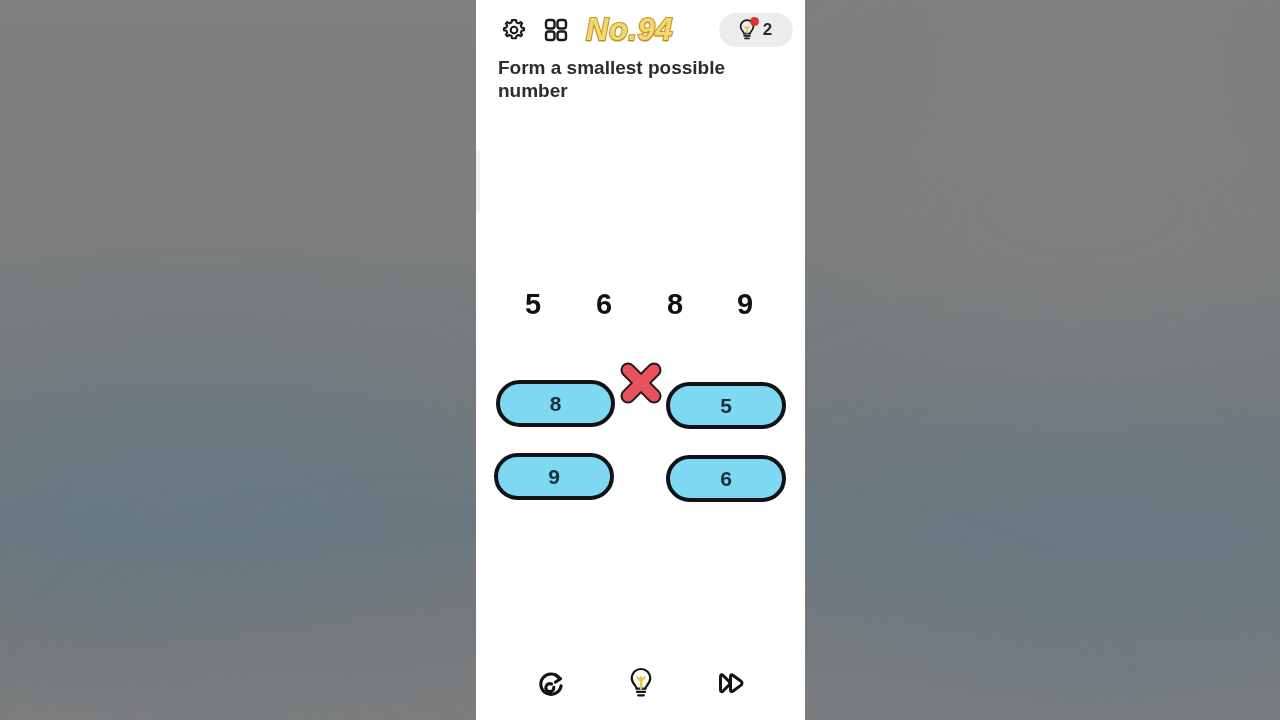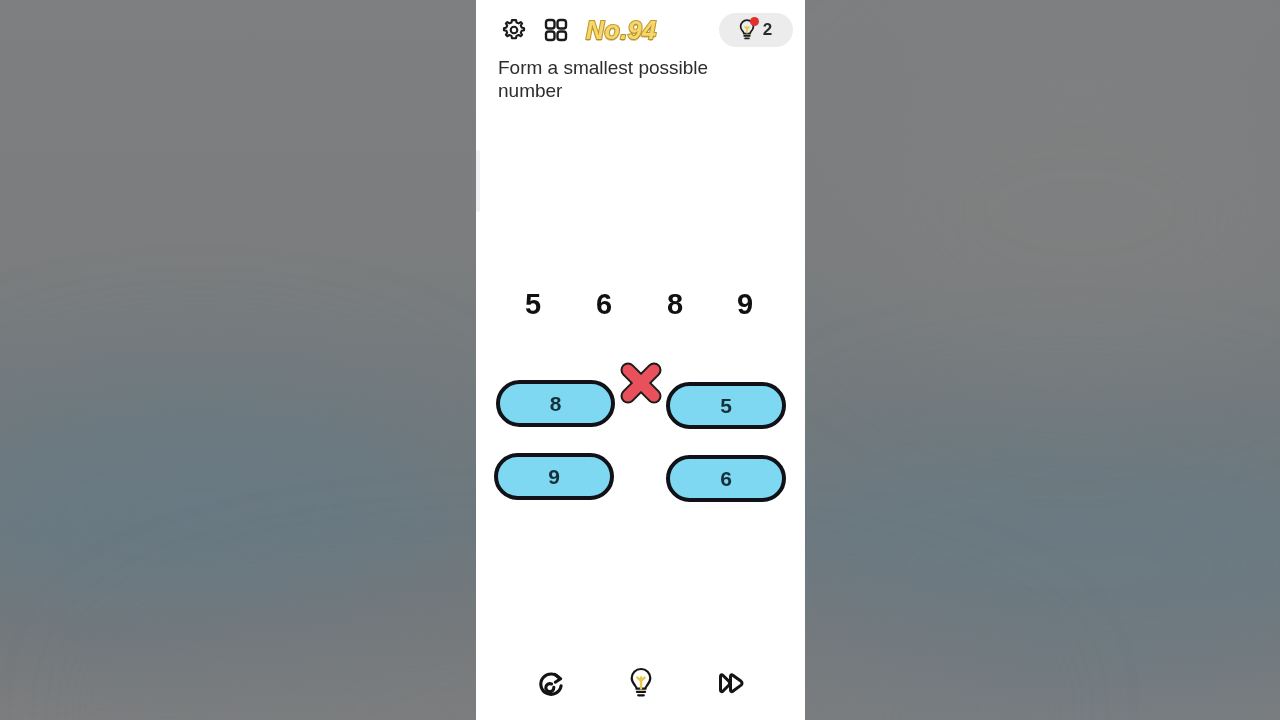--- a/index.html
+++ b/index.html
@@ -76,21 +76,21 @@
   #settings-btn { left: 20px;  top: 12px; width: 36px; height: 36px; }
   #levels-btn   { left: 62px;  top: 12px; width: 36px; height: 36px; }
 
   #level-label {
     position: absolute;
     left: 110px;
     top: 13px;
     height: 34px;
     display: flex;
     align-items: center;
-    font-size: 25px;
+    font-size: 31px;
     font-weight: bold;
     font-style: italic;
     letter-spacing: 0.5px;
     color: #f5d76e;
     -webkit-text-stroke: 2.2px #c49a2a;
     paint-order: stroke fill;
     text-shadow: 0 2px 0 rgba(170,130,30,.45);
   }
 
   #hint-badge {
@@ -124,21 +124,21 @@
   }
 
   
   #question {
     position: absolute;
     left: 22px;
     top: 56px;
     width: 268px;
     font-size: 19px;
     line-height: 23px;
-    font-weight: normal;
+    font-weight: bold;
     color: #2d2d2d;
   }
 
   
   #digit-row {
     position: absolute;
     left: 0;
     top: 288px;
     width: 329px;
     height: 42px;

